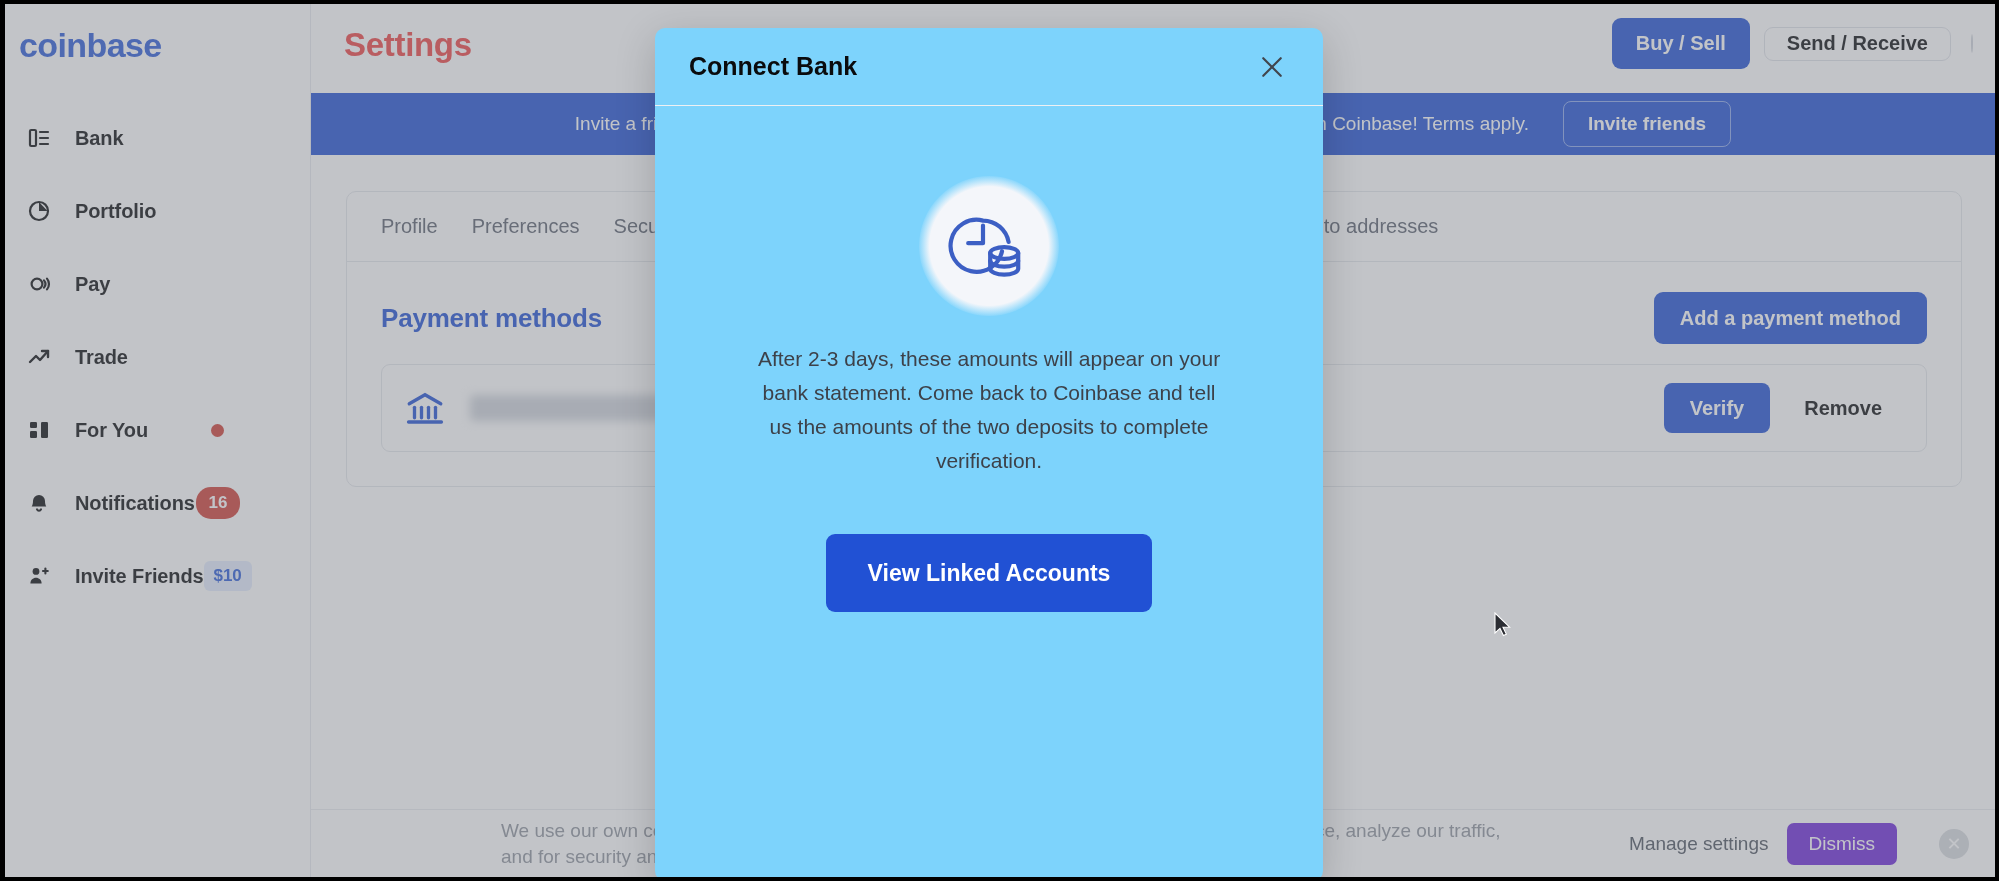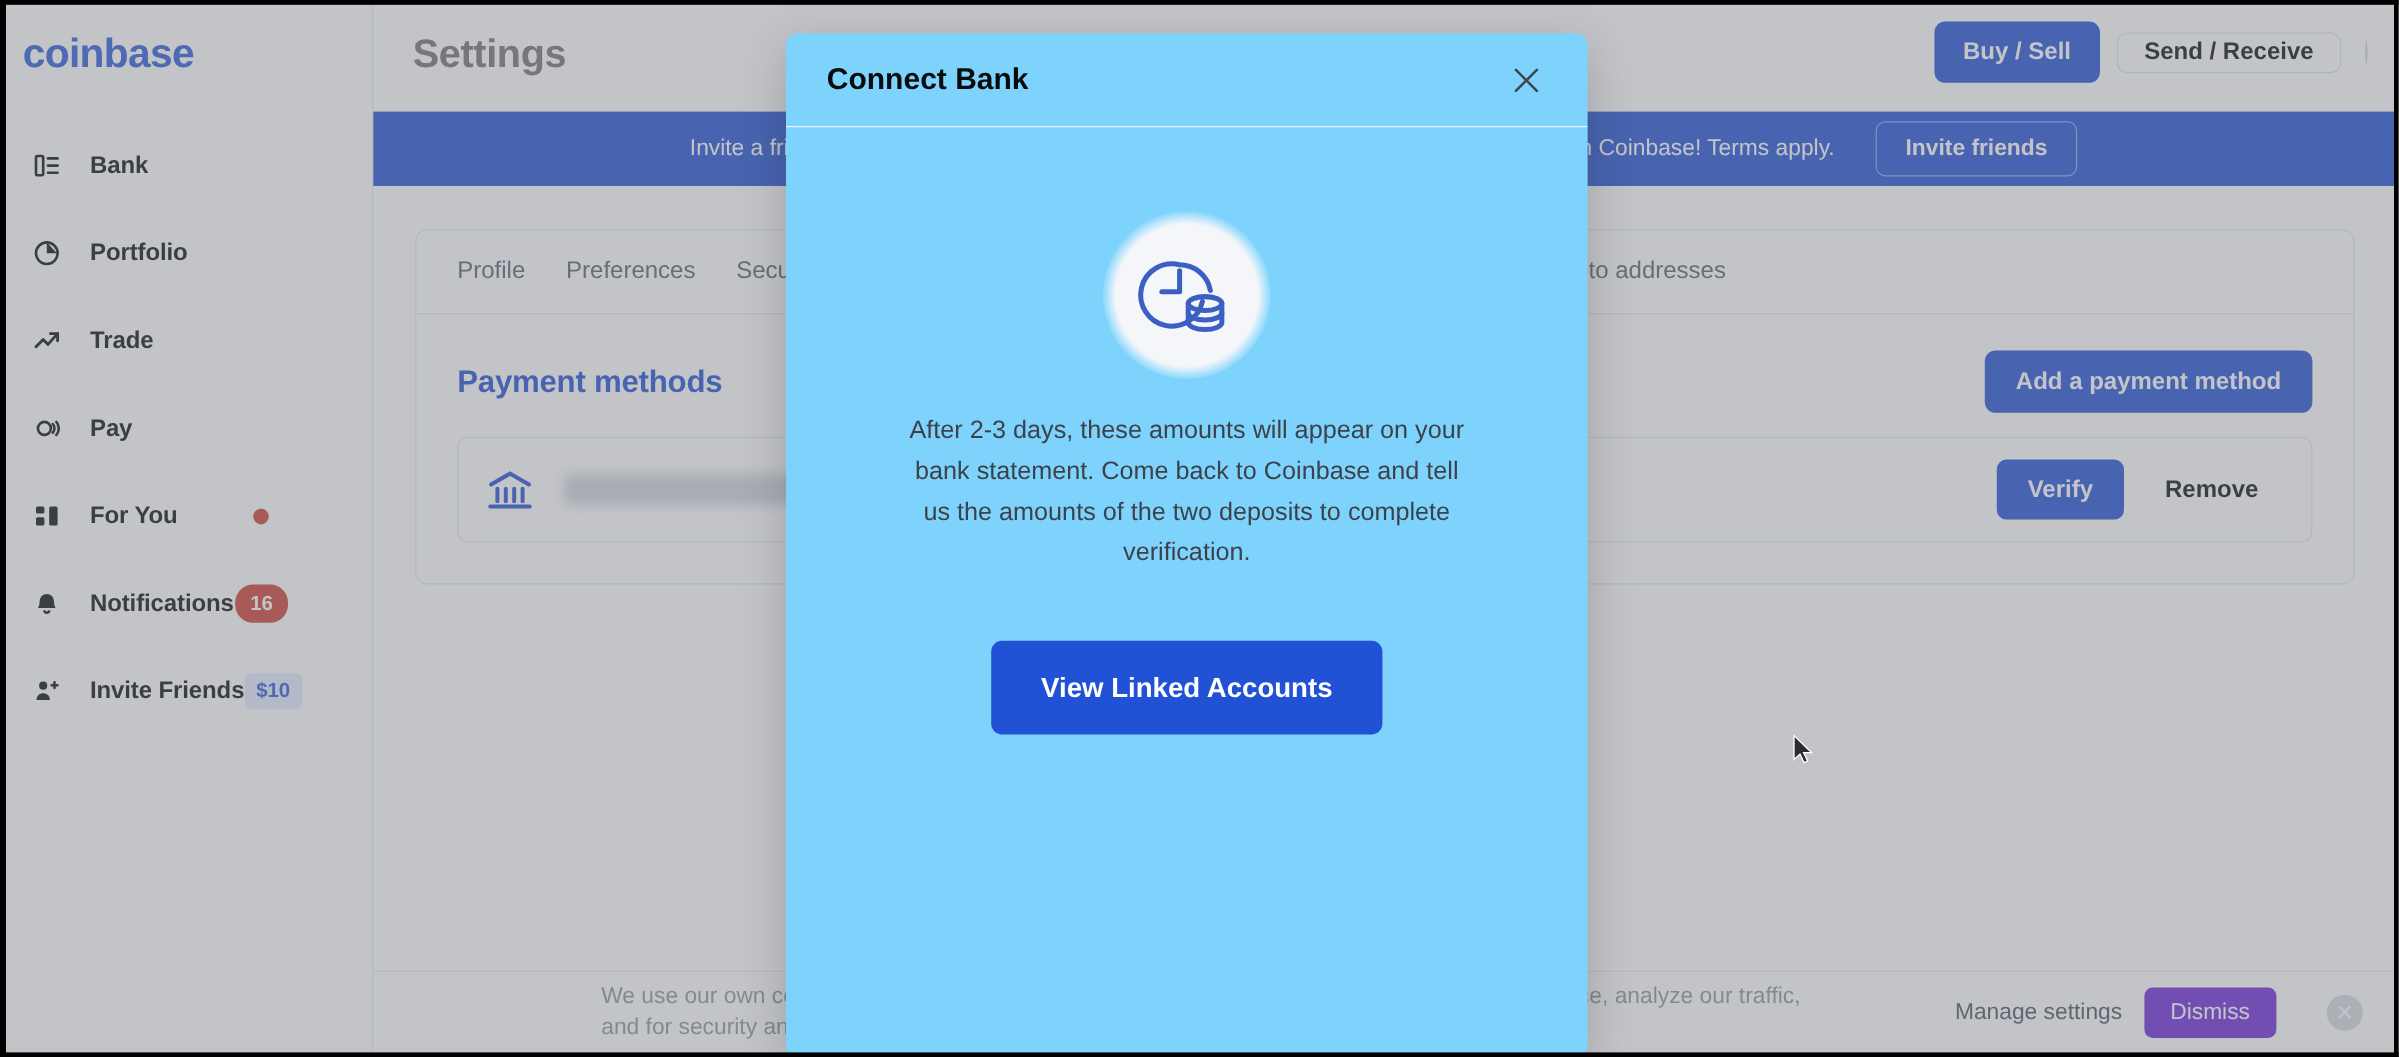--- a/index.html
+++ b/index.html
@@ -80,21 +80,21 @@
     position: absolute; left: 311px; top: 4px;
     width: 1684px; height: 873px;
     background: #ffffff; overflow: hidden;
   }
   #topbar {
     position: relative; height: 89px; width: 100%;
     background: #ffffff;
   }
   .page-title {
     position: absolute; left: 33px; top: 22px;
-    font-size: 33px; font-weight: 700; color: #737373;
+    font-size: 33px; font-weight: 700; color: #ef4444;
     letter-spacing: -0.3px;
   }
   .top-actions {
     position: absolute; right: 22px; top: 14px;
     display: flex; align-items: center; gap: 0;
   }
   .btn-buysell {
     background: #2151d4; color: #fff;
     font-size: 20px; font-weight: 700;
     border: none; border-radius: 9px;
@@ -304,37 +304,37 @@
           <svg width="24" height="24" viewBox="0 0 24 24" fill="none" stroke="currentColor" stroke-width="2.2">
             <circle cx="12" cy="12" r="9"></circle>
               <path d="M12 3 L12 12 L20.5 12" fill="currentColor" stroke="none"></path>
           </svg>
         </span>
         <span class="nav-label">Portfolio</span>
       </div>
 
       <div class="nav-item">
         <span class="nav-ico">
-          <svg width="24" height="24" viewBox="0 0 24 24" fill="none" stroke="currentColor" stroke-width="2.4" stroke-linecap="round" stroke-linejoin="round">
-            <polyline points="3,17 9,11 13,15 21,6"></polyline>
-              <polyline points="15,6 21,6 21,12"></polyline>
-          </svg>
-        </span>
-        <span class="nav-label">Trade</span>
-      </div>
-
-      <div class="nav-item">
-        <span class="nav-ico">
           <svg width="24" height="24" viewBox="0 0 24 24" fill="none" stroke="currentColor" stroke-width="2.2" stroke-linecap="round">
             <circle cx="10" cy="12" r="5.4"></circle>
               <path d="M17 8.4 a5.6 5.6 0 0 1 0 7.2"></path>
               <path d="M20 6.6 a8.4 8.4 0 0 1 0 10.8"></path>
           </svg>
         </span>
         <span class="nav-label">Pay</span>
+      </div>
+
+      <div class="nav-item">
+        <span class="nav-ico">
+          <svg width="24" height="24" viewBox="0 0 24 24" fill="none" stroke="currentColor" stroke-width="2.4" stroke-linecap="round" stroke-linejoin="round">
+            <polyline points="3,17 9,11 13,15 21,6"></polyline>
+              <polyline points="15,6 21,6 21,12"></polyline>
+          </svg>
+        </span>
+        <span class="nav-label">Trade</span>
       </div>
 
       <div class="nav-item">
         <span class="nav-ico">
           <svg width="24" height="24" viewBox="0 0 24 24" fill="currentColor">
             <rect x="3" y="4" width="7" height="6" rx="1.3"></rect>
               <rect x="3" y="13" width="7" height="7" rx="1.3"></rect>
             <rect x="14" y="4" width="7" height="16" rx="1.3"></rect>
           </svg>
         </span>

